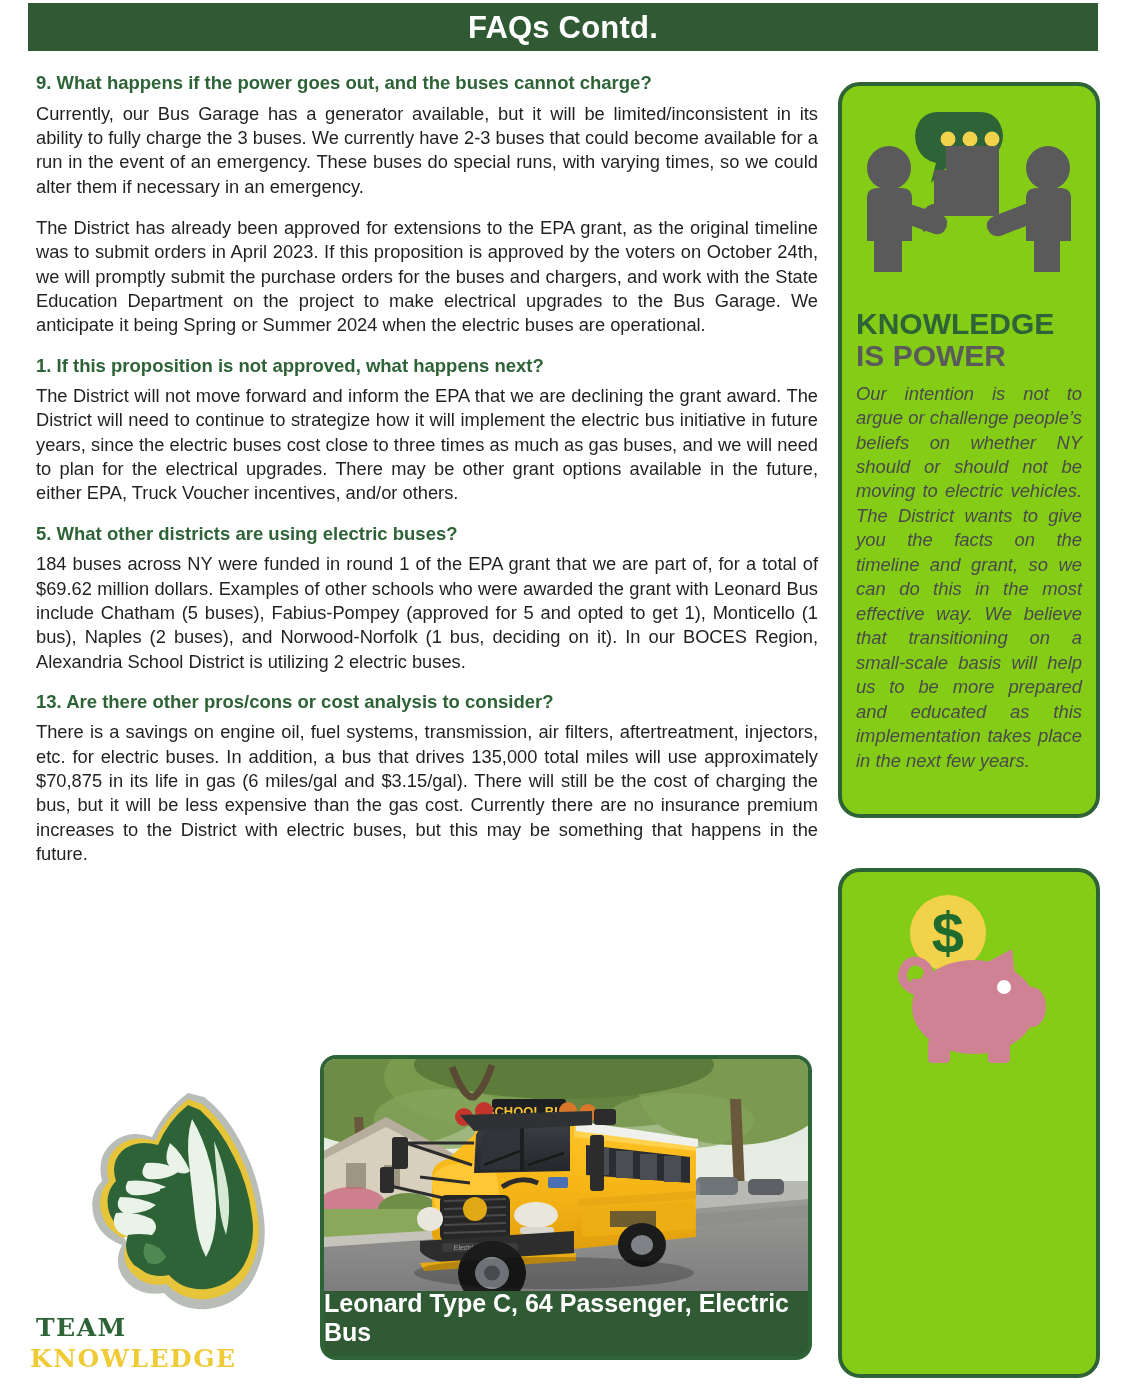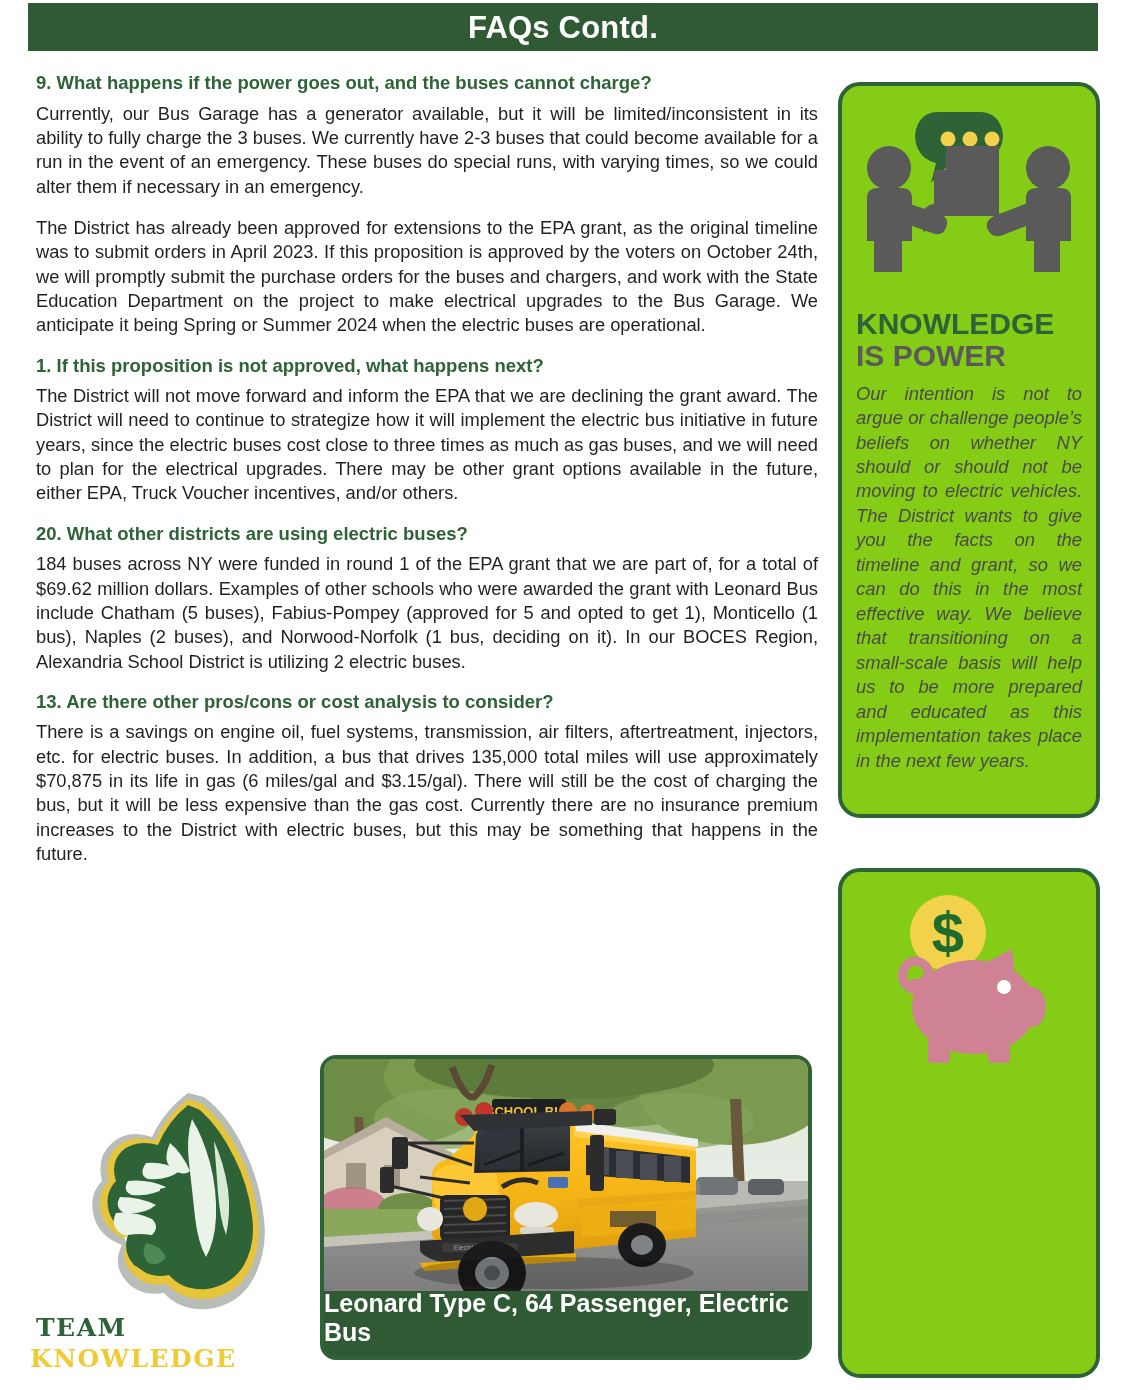--- a/index.html
+++ b/index.html
@@ -171,21 +171,21 @@
   <div class="faq-block">
     <p class="faq-answer">The District has already been approved for extensions to the EPA grant, as the original timeline was to submit orders in April 2023.  If this proposition is approved by the voters on October 24th, we will promptly submit the purchase orders for the buses and chargers, and work with the State Education Department on the project to make electrical upgrades to the Bus Garage. We anticipate it being Spring or Summer 2024 when the electric buses are operational.</p>
   </div>
 
   <div class="faq-block">
     <p class="faq-question">1. If this proposition is not approved, what happens next?</p>
     <p class="faq-answer">The District will not move forward and inform the EPA that we are declining the grant award.  The District will need to continue to strategize how it will implement the electric bus initiative in future years, since the electric buses cost close to three times as much as gas buses, and we will need to plan for the electrical upgrades.  There may be other grant options available in the future, either EPA, Truck Voucher incentives, and/or others.</p>
   </div>
 
   <div class="faq-block">
-    <p class="faq-question">20. What other districts are using electric buses?</p>
+    <p class="faq-question">5. What other districts are using electric buses?</p>
     <p class="faq-answer">184 buses across NY were funded in round 1 of the EPA grant that we are part of, for a total of $69.62 million dollars.  Examples of other schools who were awarded the grant with Leonard Bus include Chatham (5 buses), Fabius-Pompey (approved for 5 and opted to get 1), Monticello (1 bus), Naples (2 buses), and Norwood-Norfolk (1 bus, deciding on it). In our BOCES Region, Alexandria School District is utilizing 2 electric buses.</p>
   </div>
 
   <div class="faq-block">
     <p class="faq-question">13. Are there other pros/cons or cost analysis to consider?</p>
     <p class="faq-answer last">There is a savings on engine oil, fuel systems, transmission, air filters, aftertreatment, injectors, etc. for electric buses.  In addition, a bus that drives 135,000 total miles will use approximately $70,875 in its life in gas (6 miles/gal and $3.15/gal).  There will still be the cost of charging the bus, but it will be less expensive than the gas cost. Currently there are no insurance premium increases to the District with electric buses, but this may be something that happens in the future.</p>
   </div>
 
 </div>
 

